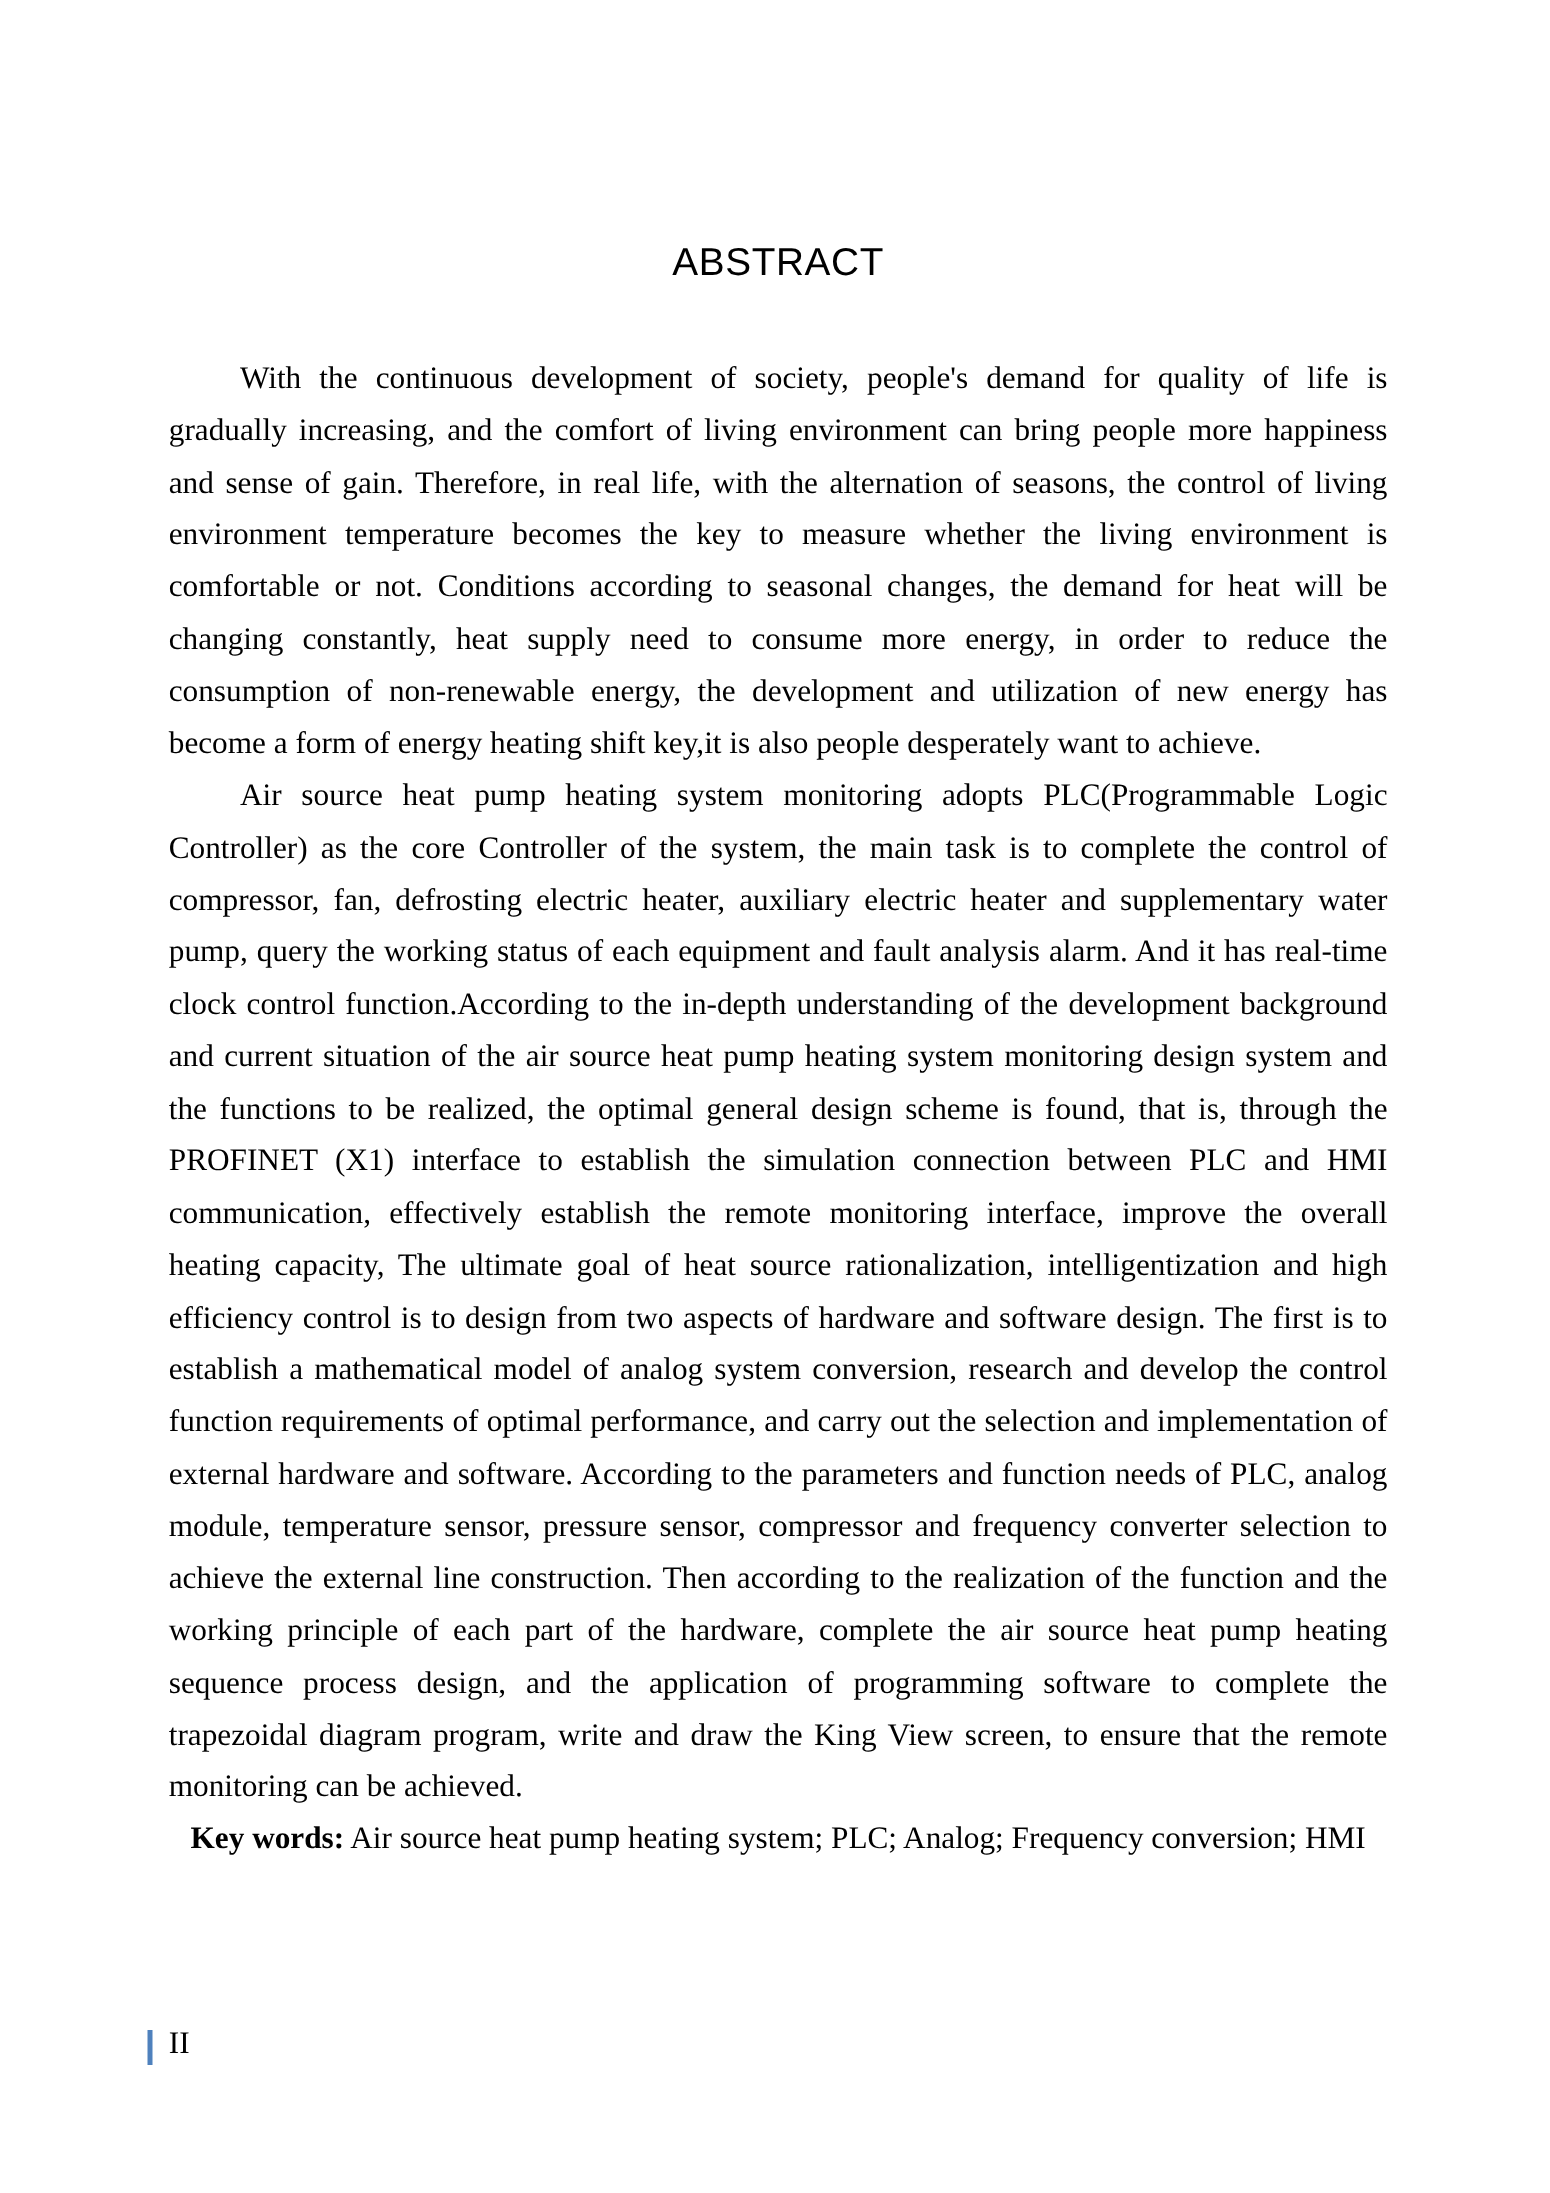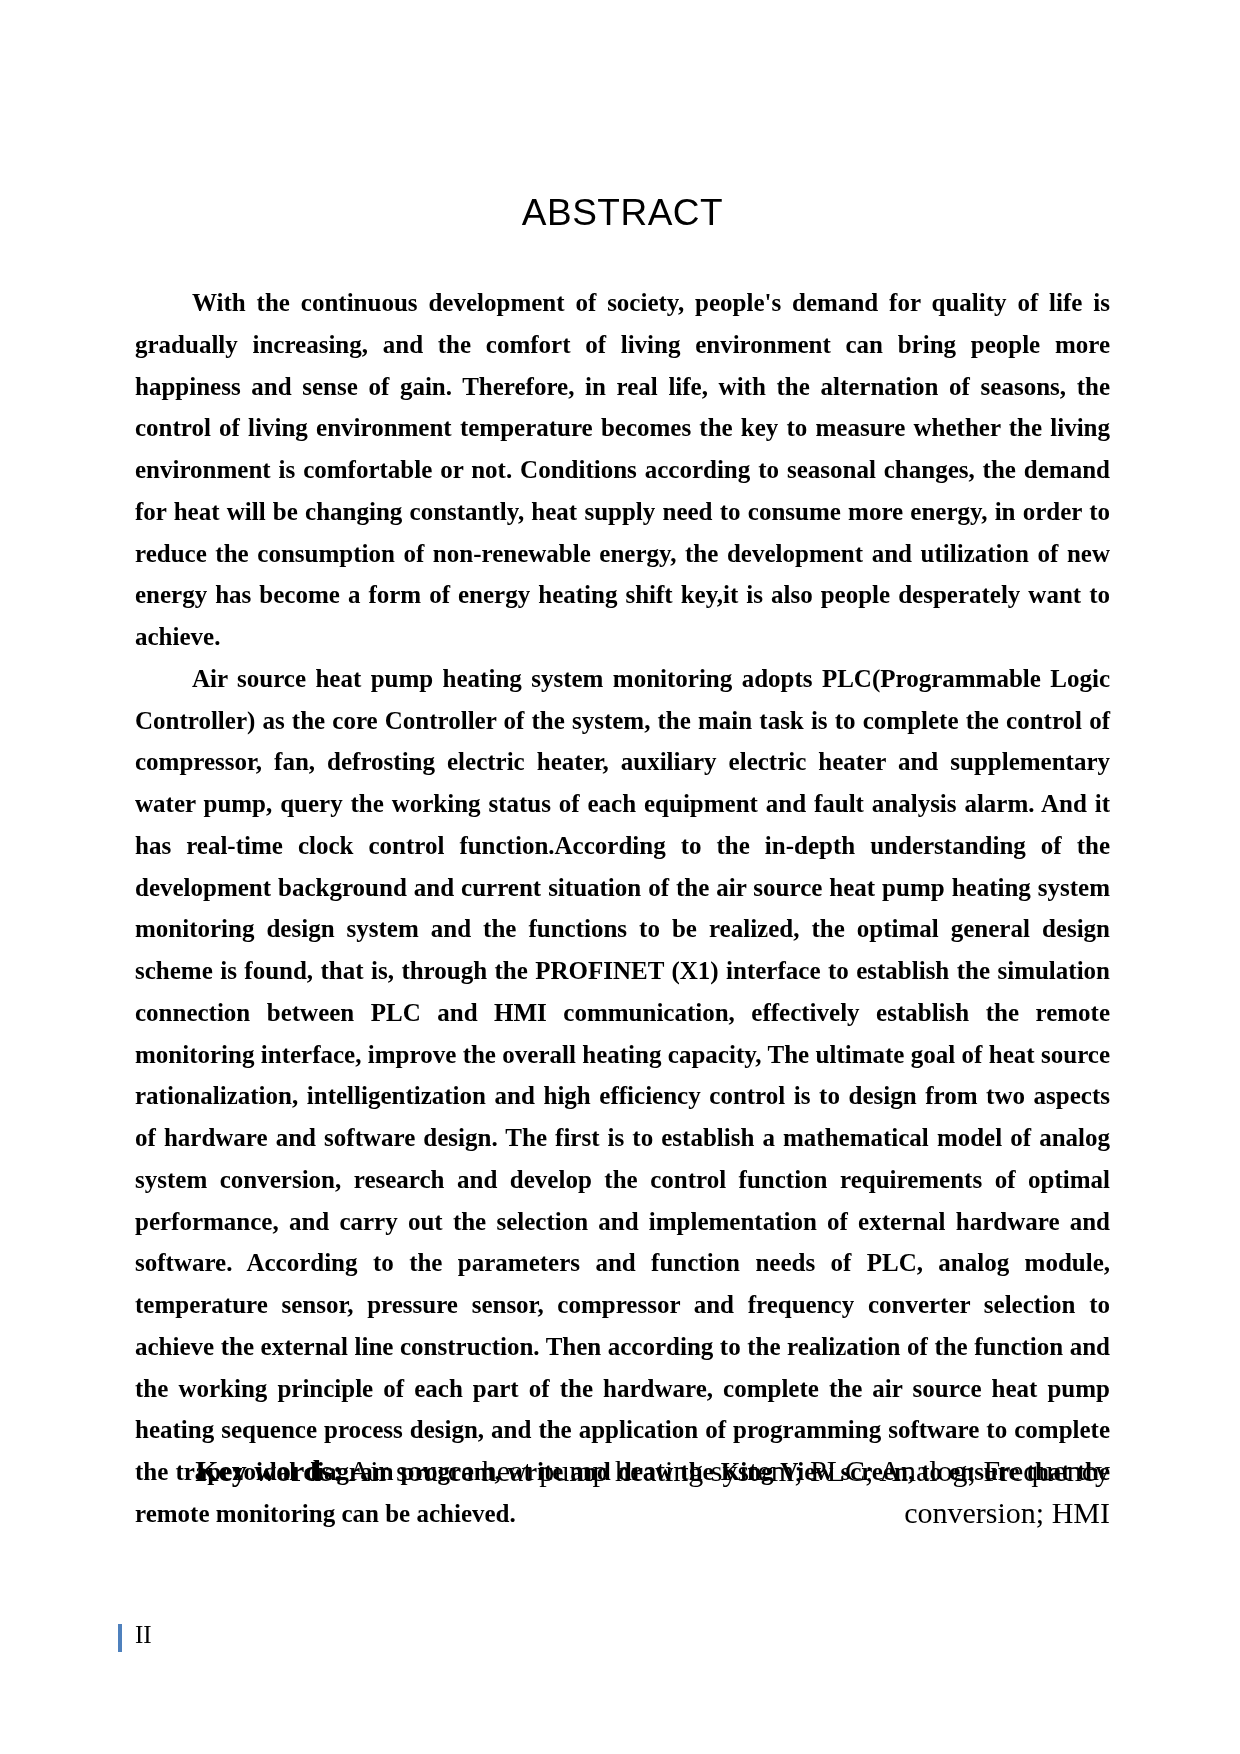--- a/index.html
+++ b/index.html
@@ -17,50 +17,49 @@
     font-family: "Liberation Serif", serif;
   }
   .doc-title {
     position: absolute;
     top: 192px;
     left: 135px;
     width: 975px;
     margin: 0;
     text-align: center;
     font-family: "Liberation Sans", sans-serif;
-    font-size: 37px;
+    font-size: 31px;
     font-weight: 400;
     letter-spacing: 0.5px;
     color: #000000;
   }
   .body-text {
     position: absolute;
     top: 282px;
     left: 135px;
     width: 975px;
     font-size: 25px;
     line-height: 41.75px;
     text-align: justify;
     color: #000000;
-    font-weight: bold;
   }
   .body-text p {
     margin: 0;
     padding: 0;
     text-indent: 57px;
   }
   .keywords {
     position: absolute;
     top: 1450px;
     left: 135px;
     width: 975px;
     margin: 0;
-    font-size: 30px;
+    font-size: 25px;
     line-height: 41.75px;
-    text-align: right;
+    text-align: center;
   }
   .keywords .kw-label {
     font-weight: 700;
   }
   .page-number {
     position: absolute;
     top: 1614px;
     left: 135px;
     width: 975px;
     margin: 0;

